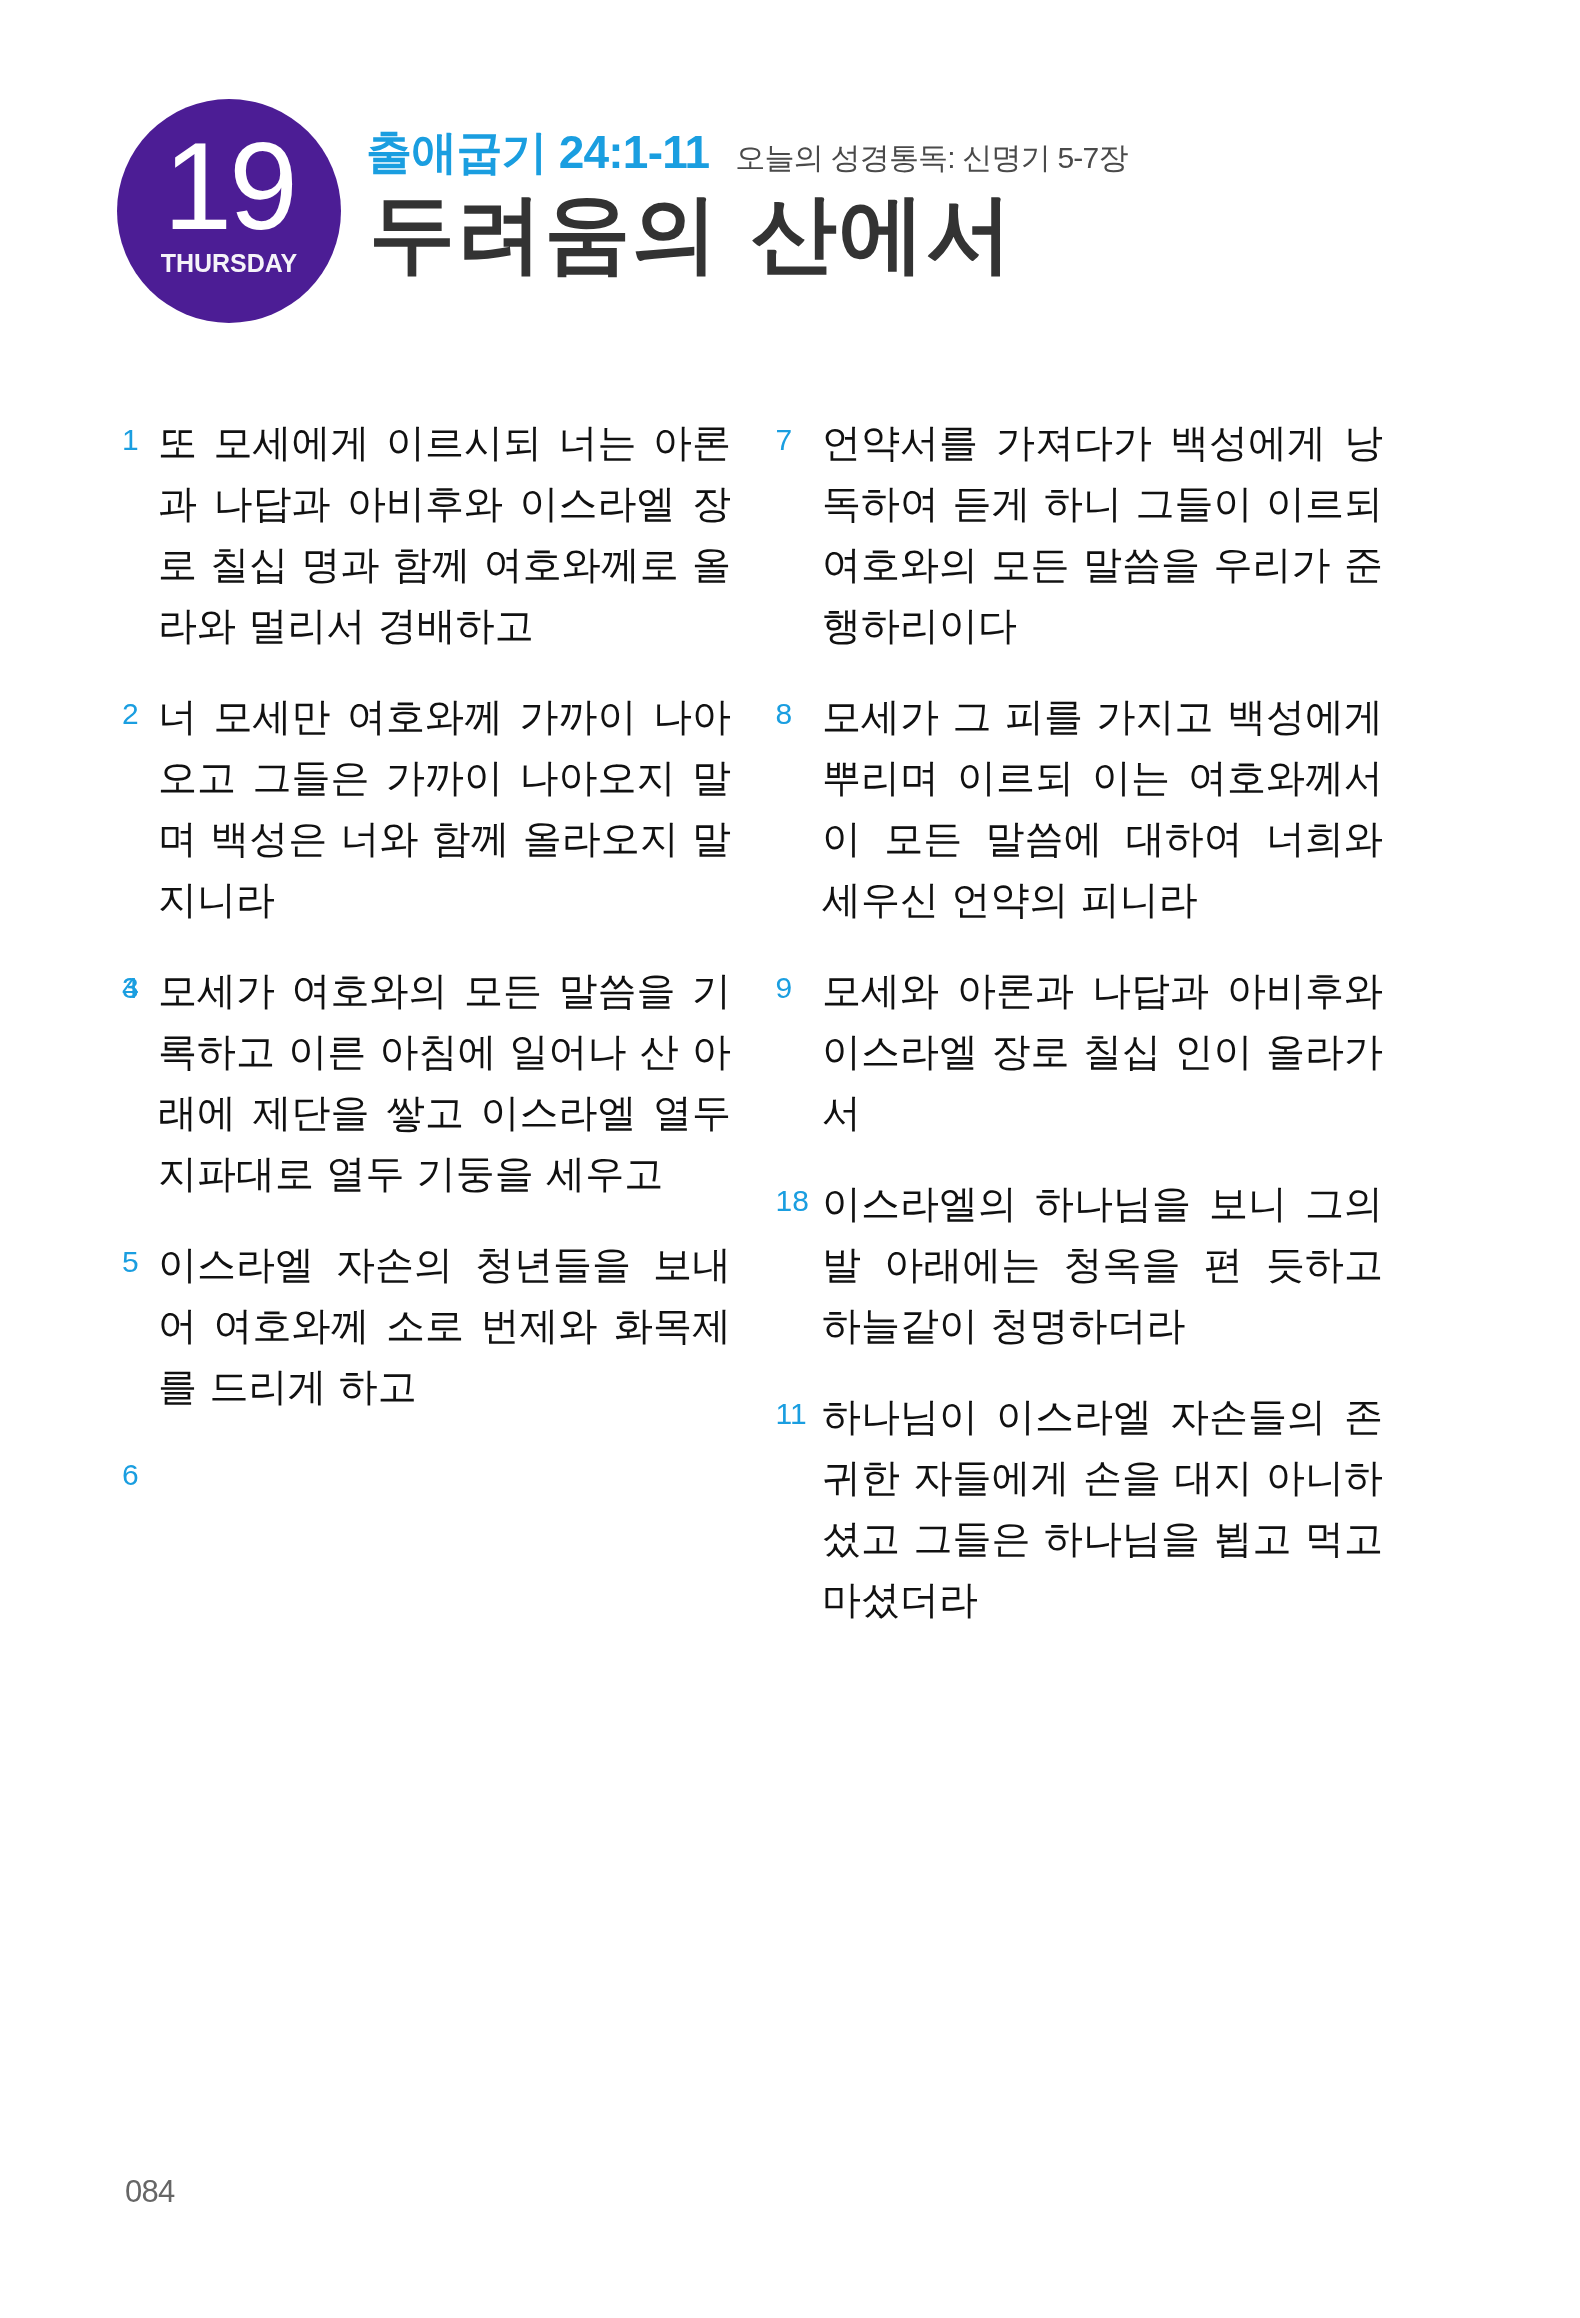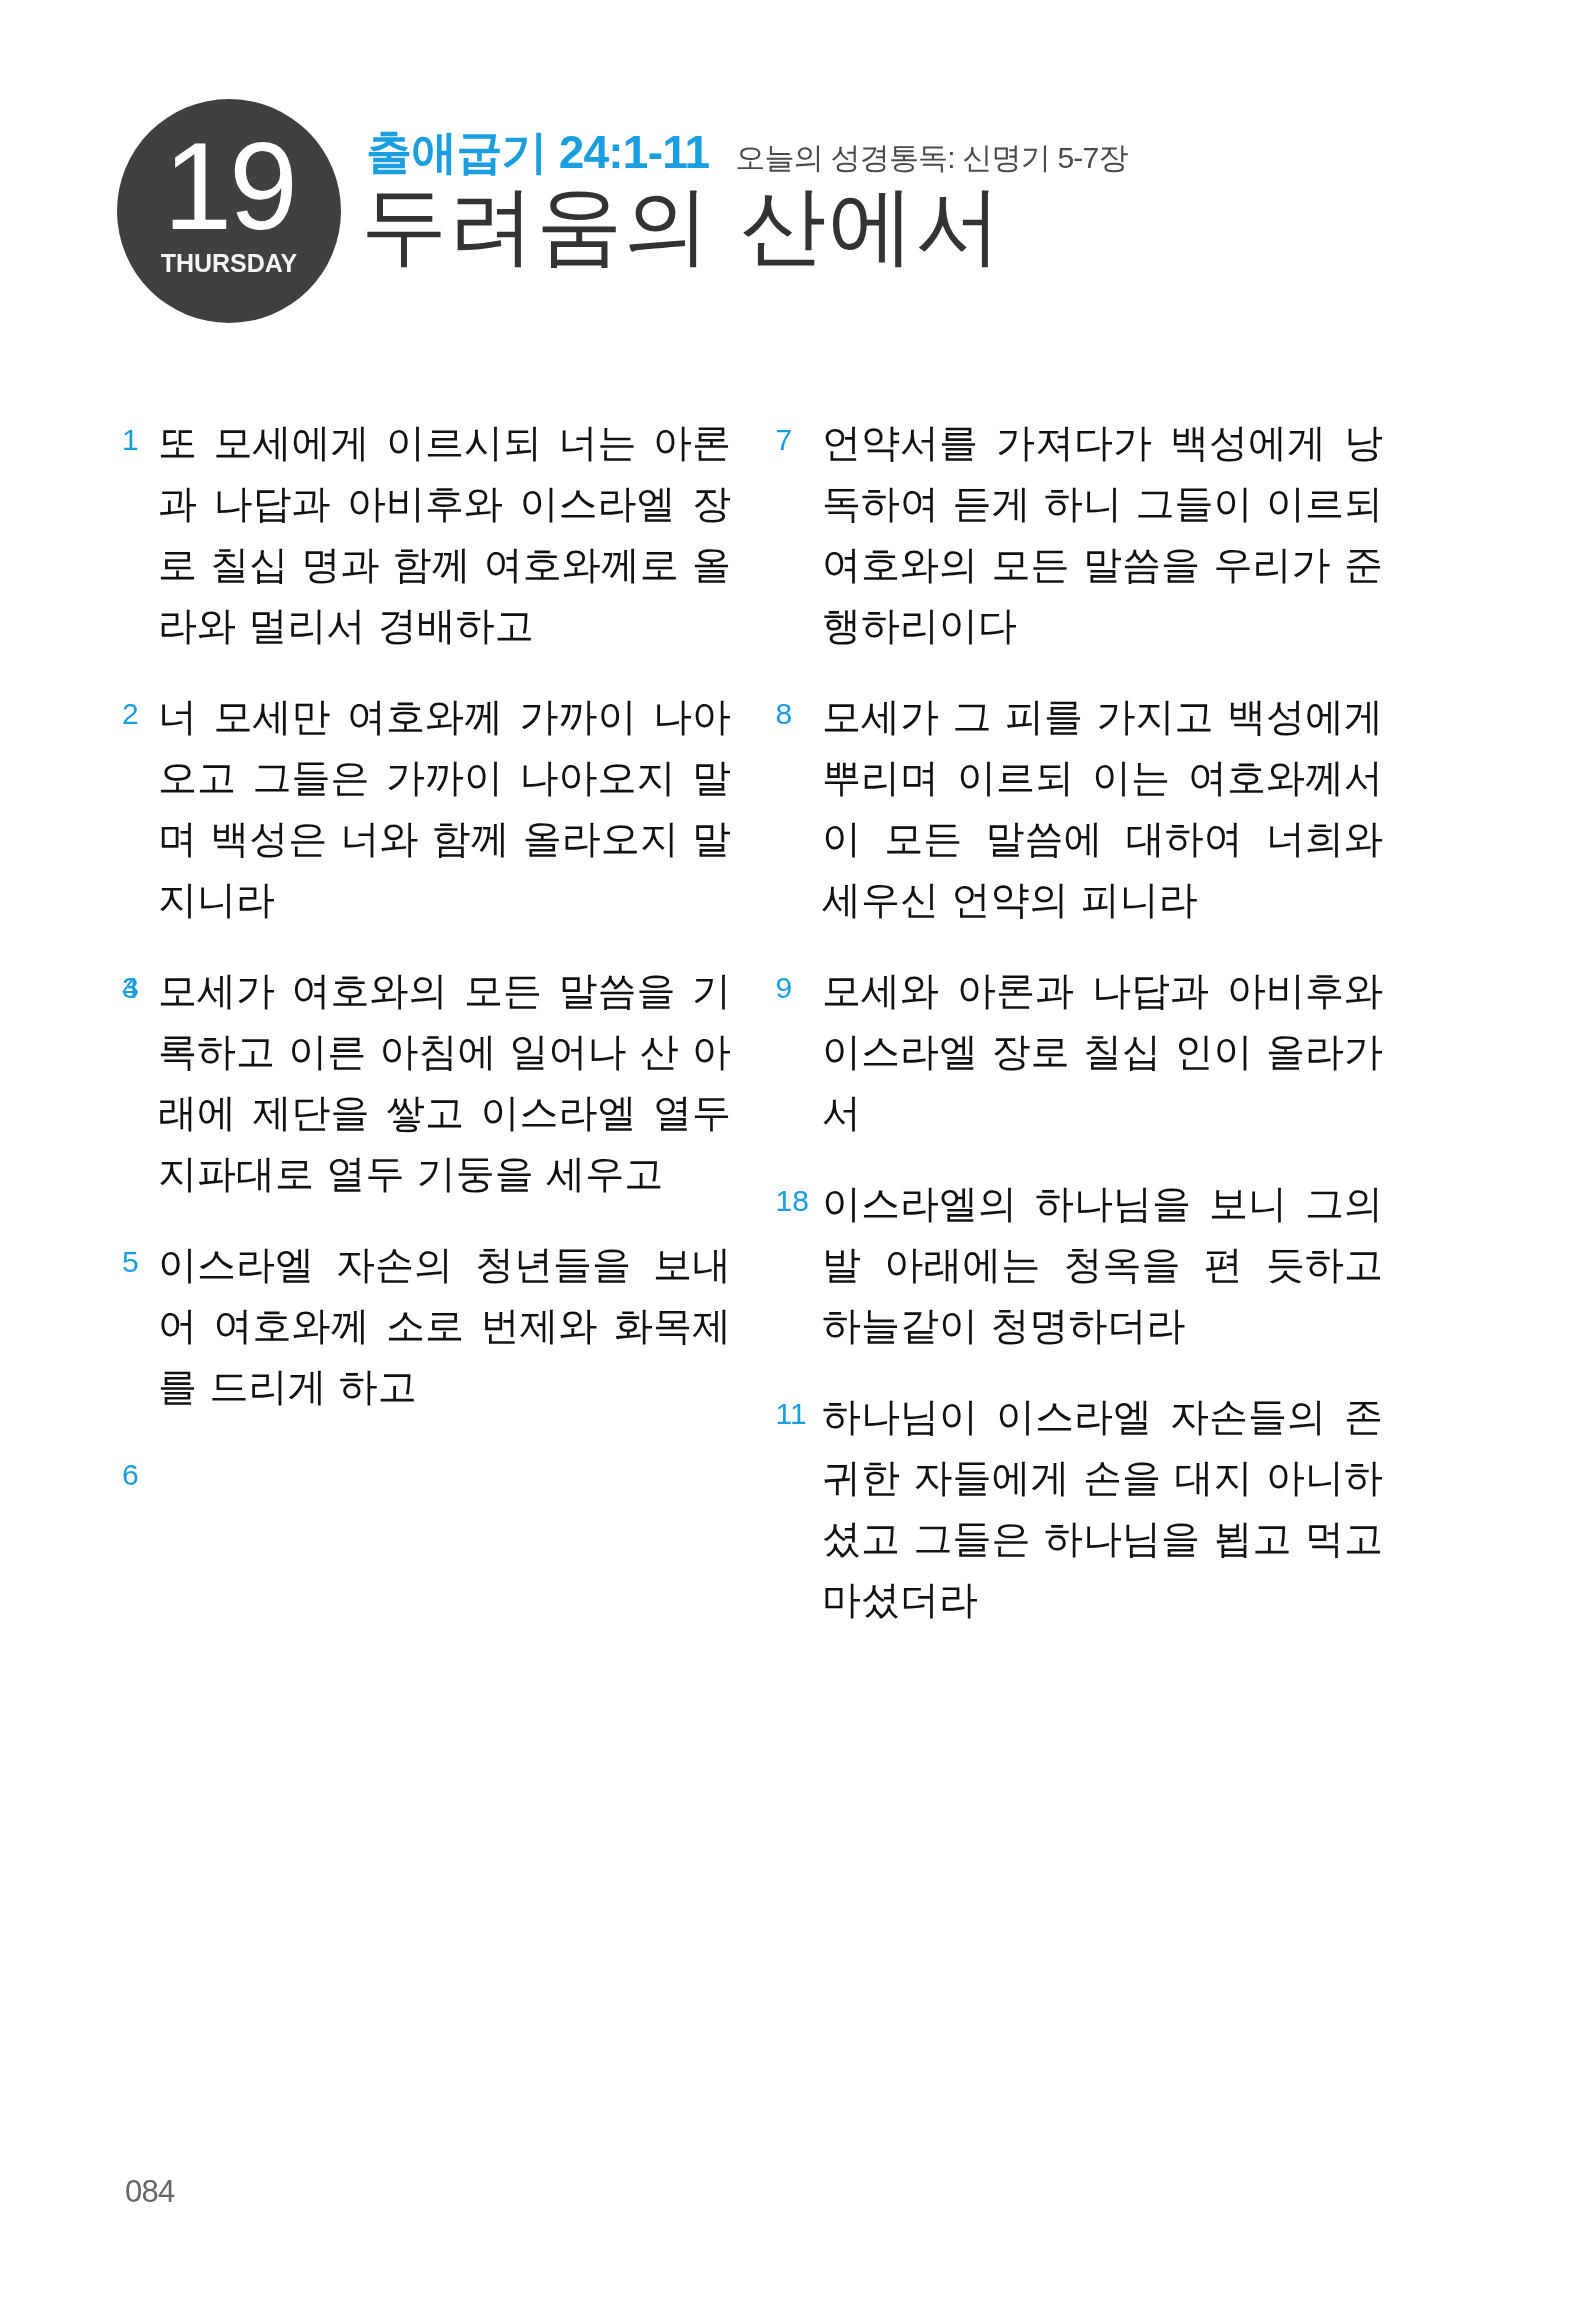--- a/index.html
+++ b/index.html
@@ -15,21 +15,21 @@
       font-family: "DejaVu Sans", "Liberation Sans", sans-serif;
       color: #1a1a1a;
     }
     .day-badge {
       position: absolute;
       left: 117px;
       top: 99px;
       width: 224px;
       height: 224px;
       border-radius: 50%;
-      background: #404040;
+      background: #4c1d95;
       color: #ffffff;
       text-align: center;
     }
     .day-number {
       position: absolute;
       left: 0;
       right: 0;
       top: 25px;
       font-family: "Liberation Sans", sans-serif;
       font-size: 124px;
@@ -70,22 +70,22 @@
       letter-spacing: -0.8px;
     }
     .page-title {
       position: absolute;
       left: 361px;
       top: 179px;
       font-family: "DejaVu Serif", "Liberation Serif", serif;
       font-size: 86px;
       line-height: 92px;
       color: #333333;
-      font-weight: 400;
-      margin: 0;
+      font-weight: 700;
+      margin: 8px;
       letter-spacing: 1.6px;
     }
     .page-title span {
       display: block;
     }
     .column {
       position: absolute;
       top: 412px;
       width: 609px;
     }

